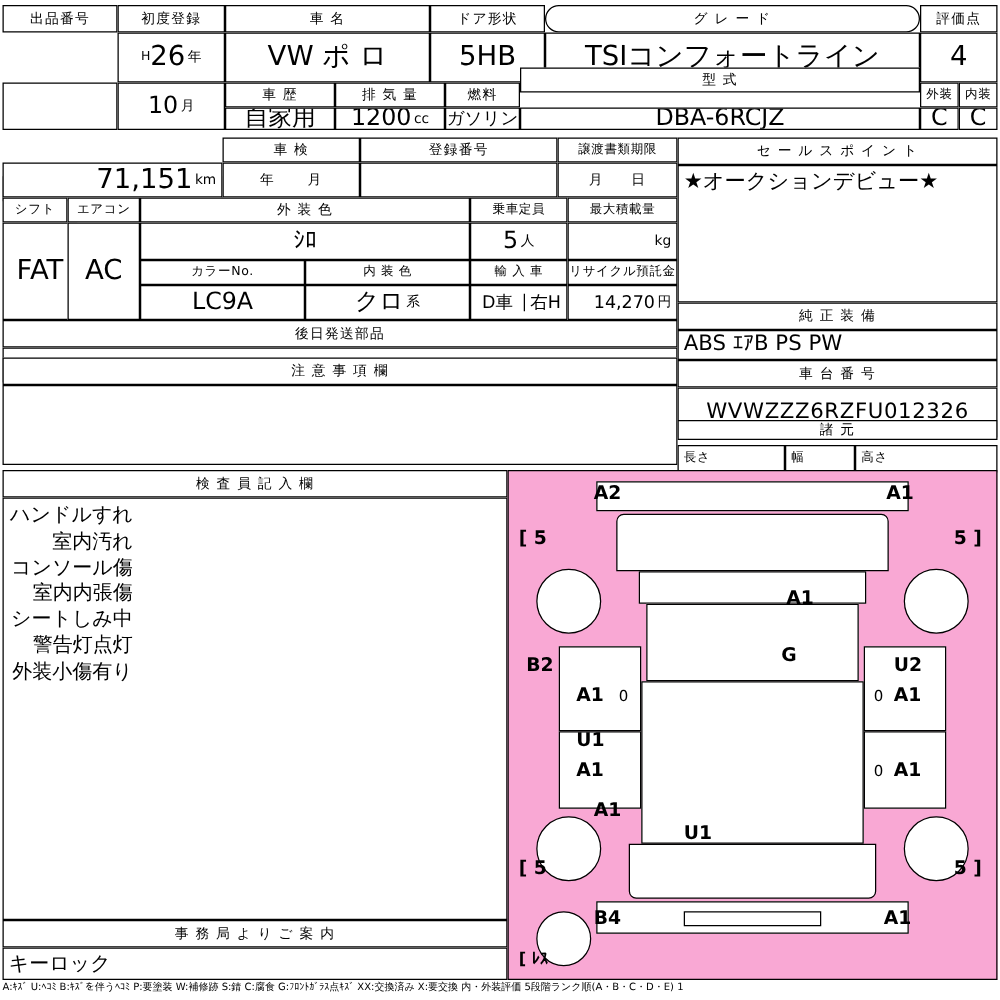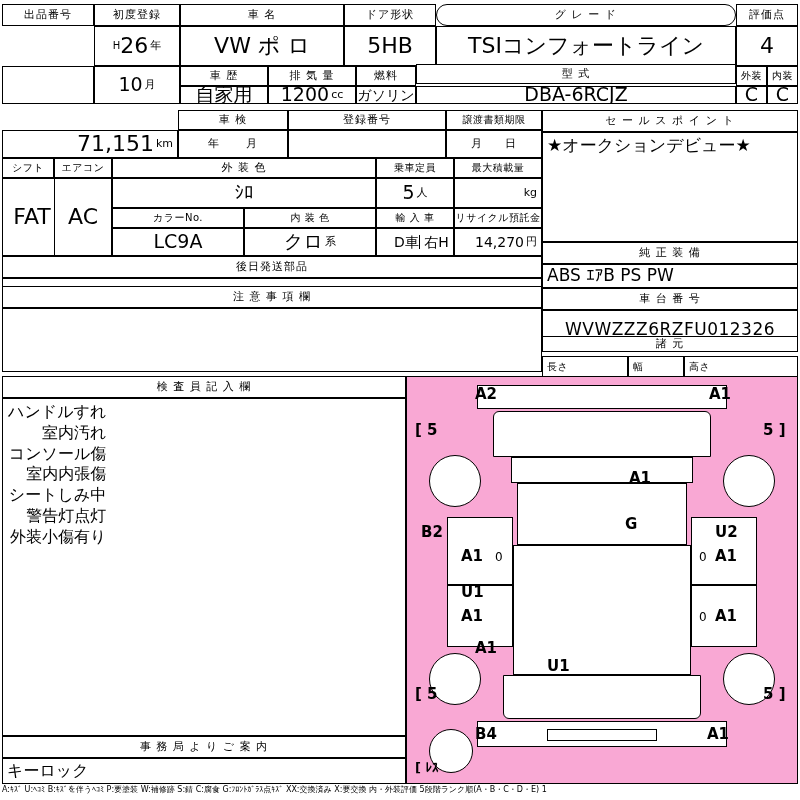--- a/index.html
+++ b/index.html
@@ -77,21 +77,21 @@
   </div>
 
   <div class="c val-lg" style="left:180px;top:26px;width:164px;height:40px;">VW ポ ロ</div>
   <div class="c val-lg" style="left:344px;top:26px;width:92px;height:40px;">5HB</div>
   <div class="c val-lg" style="left:436px;top:26px;width:300px;height:40px;">TSIコンフォートライン</div>
   <div class="c val-lg" style="left:736px;top:26px;width:62px;height:40px;">4</div>
 
   <div class="c lbl" style="left:180px;top:66px;width:88px;height:20px;">車 歴</div>
   <div class="c lbl" style="left:268px;top:66px;width:88px;height:20px;">排 気 量</div>
   <div class="c lbl" style="left:356px;top:66px;width:60px;height:20px;">燃料</div>
-  <div class="c lbl" style="left:416px;top:64px;width:320px;height:20px;">型 式</div>
+  <div class="c lbl" style="left:416px;top:54px;width:320px;height:20px;">型 式</div>
   <div class="c lbl-sm" style="left:736px;top:66px;width:31px;height:20px;">外装</div>
   <div class="c lbl-sm" style="left:767px;top:66px;width:31px;height:20px;">内装</div>
 
   <div class="c" style="left:94px;top:66px;width:86px;height:38px;">
     <span class="val">10</span>
     <span class="unit">月</span>
   </div>
   <div class="c val" style="left:180px;top:86px;width:88px;height:18px;">自家用</div>
   <div class="c" style="left:268px;top:86px;width:88px;height:18px;">
     <span class="val">1200</span>
@@ -148,21 +148,21 @@
   <div class="c lbl-sm" style="left:244px;top:208px;width:132px;height:20px;">内 装 色</div>
   <div class="c lbl-sm" style="left:376px;top:208px;width:78px;height:20px;">輸 入 車</div>
   <div class="c lbl-sm" style="left:454px;top:208px;width:88px;height:20px;">リサイクル預託金</div>
 
   <div class="c val" style="left:112px;top:228px;width:132px;height:28px;">LC9A</div>
   <div class="c" style="left:244px;top:228px;width:132px;height:28px;">
     <span class="val">クロ</span>
     <span class="unit">系</span>
   </div>
   <div class="c" style="left:376px;top:228px;width:78px;height:28px;padding:0;">
-    <span class="val-sm" style="width:44px;text-align:right;border-right:1px solid #000;">D車</span>
+    <span class="val-sm" style="width:44px;text-align:center;border-right:1px solid #000;">D車</span>
     <span class="val-sm" style="width:34px;text-align:center;">右H</span>
   </div>
   <div class="c right" style="left:454px;top:228px;width:88px;height:28px;">
     <span class="val-sm">14,270</span>
     <span class="unit">円</span>
   </div>
 
   <div class="c lbl" style="left:2px;top:256px;width:540px;height:22px;">後日発送部品</div>
   <div class="c" style="left:2px;top:278px;width:540px;height:28px;"></div>
 

